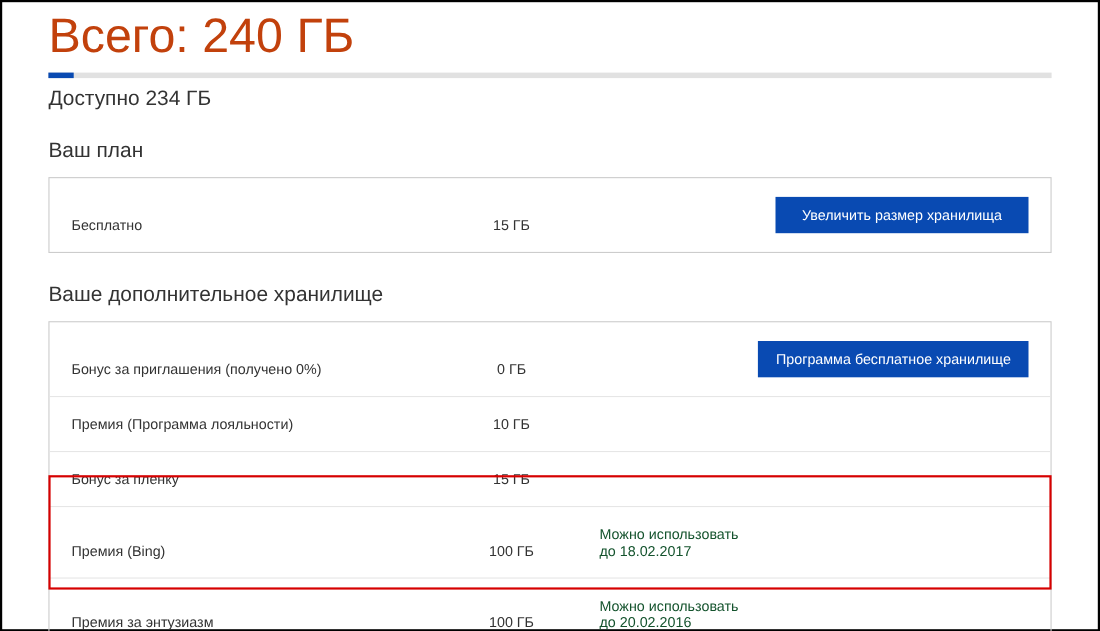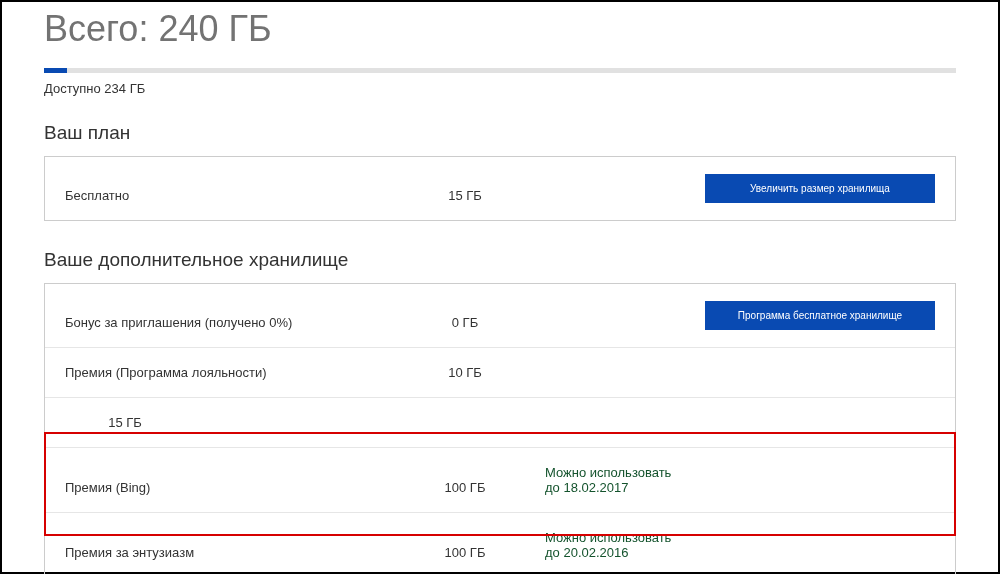--- a/index.html
+++ b/index.html
@@ -16,43 +16,43 @@
     }
     .page {
       background: #fff;
       margin: 2px;
       width: 996px;
       height: 570px;
       padding: 0 42px;
       padding-top: 6px;
     }
     .title {
-      font-size: 36px;
+      font-size: 44px;
       font-weight: 300;
-      color: #737373;
-      margin-bottom: 18px;
+      color: #c2410c;
+      margin-bottom: 8px;
       letter-spacing: 0px;
     }
     .progress-bar {
       width: 100%;
       height: 5px;
       background: #e1e1e1;
       position: relative;
       margin-bottom: 8px;
     }
     .progress-fill {
       position: absolute;
       left: 0;
       top: 0;
       height: 100%;
       width: 2.5%;
       background: #094ab2;
     }
     .available {
-      font-size: 13px;
+      font-size: 19px;
       color: #333;
       margin-bottom: 26px;
     }
     .section-title {
       font-size: 19px;
       font-weight: 300;
       color: #333;
       margin-bottom: 12px;
       margin-top: 15px;
     }
@@ -84,21 +84,21 @@
     }
     .col-action {
       flex: 0 0 260px;
       display: flex;
       justify-content: flex-end;
     }
     .btn {
       background: #094ab2;
       color: #fff;
       border: none;
-      font-size: 10px;
+      font-size: 13px;
       padding: 9px 16px;
       cursor: pointer;
       font-family: inherit;
       min-width: 230px;
       text-align: center;
     }
     .highlight-box {
       position: absolute;
       border: 2px solid #d60000;
       pointer-events: none;
@@ -145,20 +145,21 @@
       </div>
 
       <div class="row">
         <div class="col-name">Премия (Программа лояльности)</div>
         <div class="col-size">10 ГБ</div>
         <div class="col-note"></div>
         <div class="col-action"></div>
       </div>
 
       <div class="row">
+        <div class="col-name">Бонус за пленку</div>
         <div class="col-size">15 ГБ</div>
         <div class="col-note"></div>
         <div class="col-action"></div>
       </div>
 
       <div class="row">
         <div class="col-name">Премия (Bing)</div>
         <div class="col-size">100 ГБ</div>
         <div class="col-note">Можно использовать до 18.02.2017</div>
         <div class="col-action"></div>

